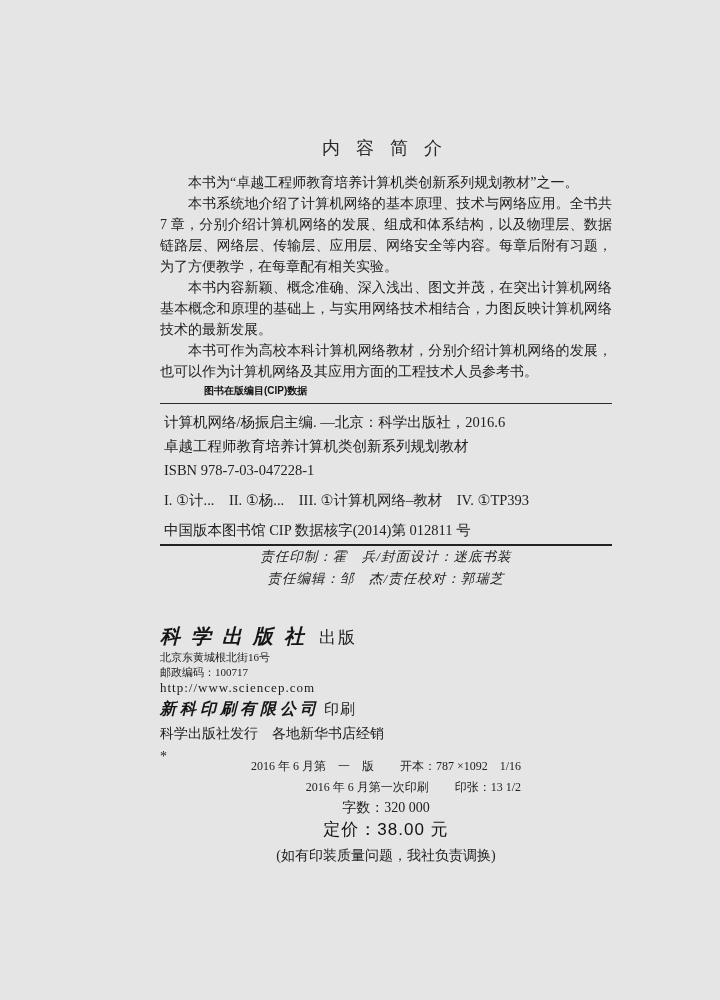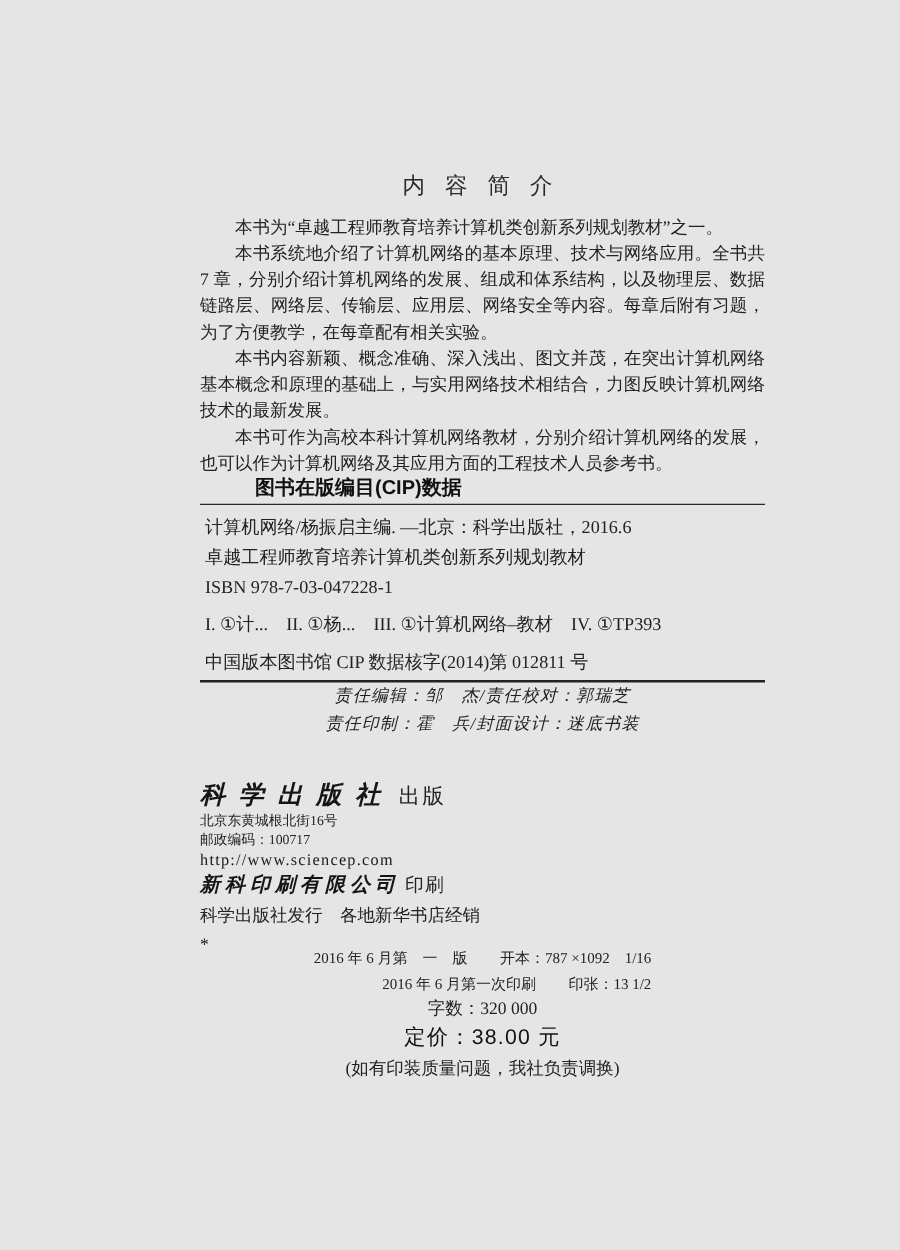--- a/index.html
+++ b/index.html
@@ -22,21 +22,21 @@
   }
   .intro p{
     margin:0;font-size:14px;line-height:21px;
     text-align:justify;text-indent:2em;color:#222;
   }
 
   
   .cip{top:382px;}
   .cip-header{
     font-family:"Liberation Sans","DejaVu Sans",sans-serif;
-    font-weight:bold;font-size:16px;line-height:18px;margin:0 0 0 4px;color:#111;padding-left:40px;
+    font-weight:bold;font-size:10px;line-height:18px;margin:0 0 0 4px;color:#111;padding-left:40px;
   }
   .rule{border:0;border-top:1.5px solid #2b2b2b;margin:3px 0 0 0;}
   .rule.thick{border-top:2.2px solid #222;}
   .cip-line{margin:0 0 0 4px;font-size:14.5px;line-height:20px;color:#222;}
   .mt4{margin-top:4px;} .mt8{margin-top:8px;} .mt10{margin-top:10px;}
 
   
   .staff{top:546px;text-align:center;}
   .staff div{
     font-style:italic;font-size:13.5px;line-height:22px;
@@ -93,22 +93,22 @@
     <hr class="rule">
     <div class="cip-line mt8">计算机网络/杨振启主编. —北京：科学出版社，2016.6</div>
     <div class="cip-line mt4">卓越工程师教育培养计算机类创新系列规划教材</div>
     <div class="cip-line mt4">ISBN 978-7-03-047228-1</div>
     <div class="cip-line mt10">I. ①计...　II. ①杨...　III. ①计算机网络–教材　IV. ①TP393</div>
     <div class="cip-line mt10">中国版本图书馆 CIP 数据核字(2014)第 012811 号</div>
     <hr class="rule thick mt4">
   </section>
 
   <section class="column staff">
+    <div>责任印制：霍　兵/封面设计：迷底书装</div>
     <div>责任编辑：邹　杰/责任校对：郭瑞芝</div>
-    <div>责任印制：霍　兵/封面设计：迷底书装</div>
   </section>
 
   <section class="column publisher">
     <div class="pub-name-line">
       <span class="pub-name">科学出版社</span>
       <span class="pub-suffix">出版</span>
     </div>
     <div class="pub-address">北京东黄城根北街16号</div>
     <div class="pub-postal">邮政编码：100717</div>
     <div class="pub-web">http://www.sciencep.com</div>

